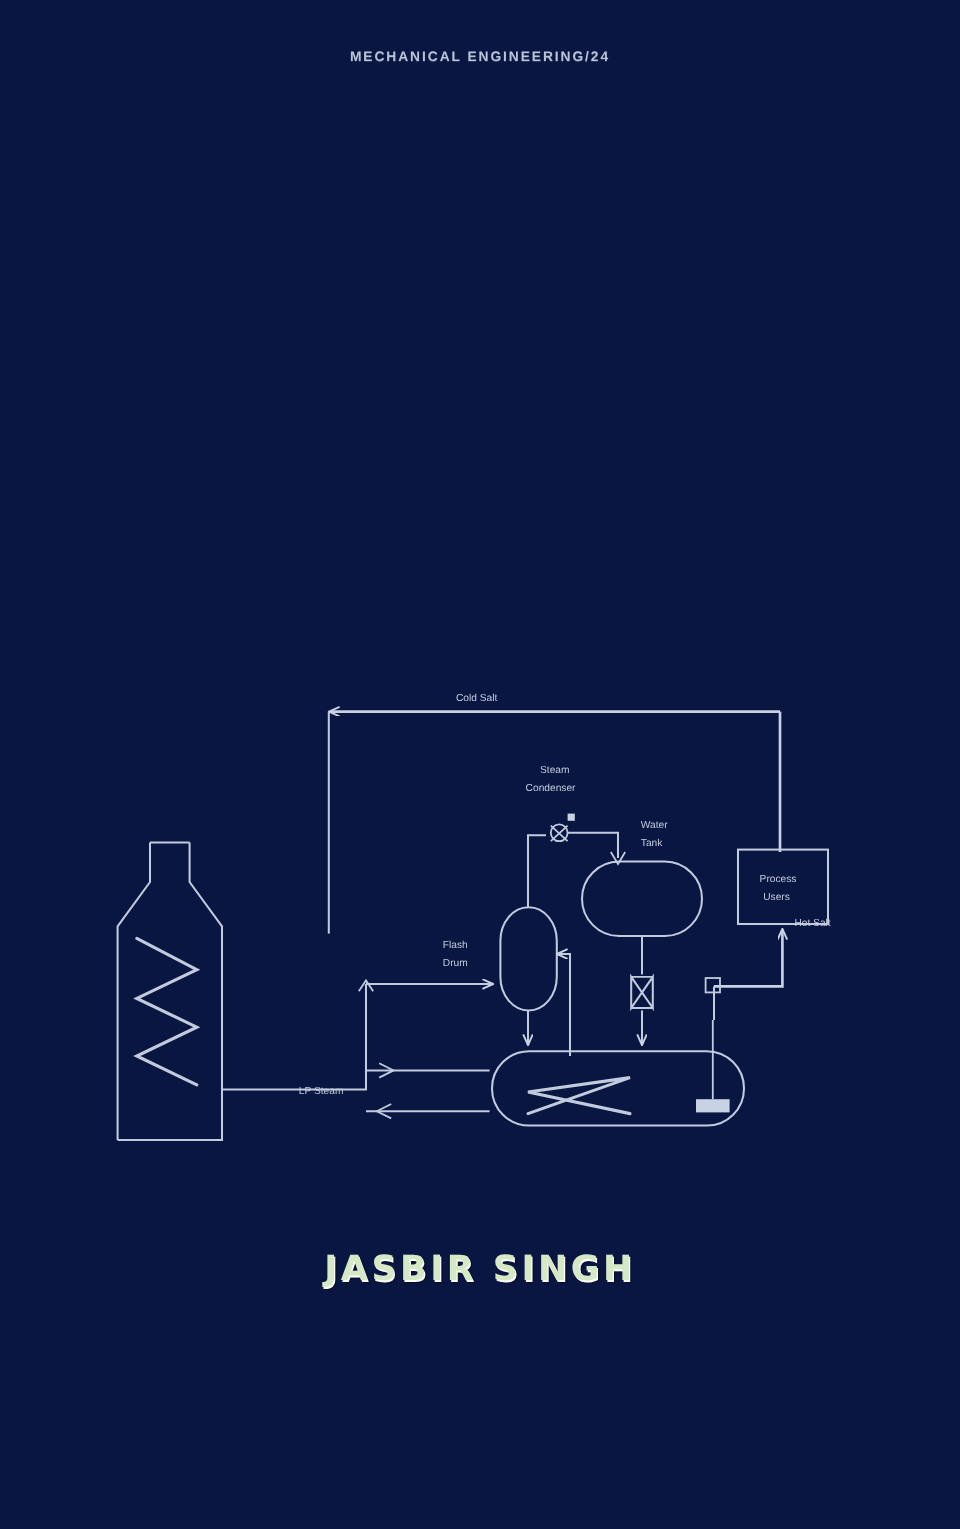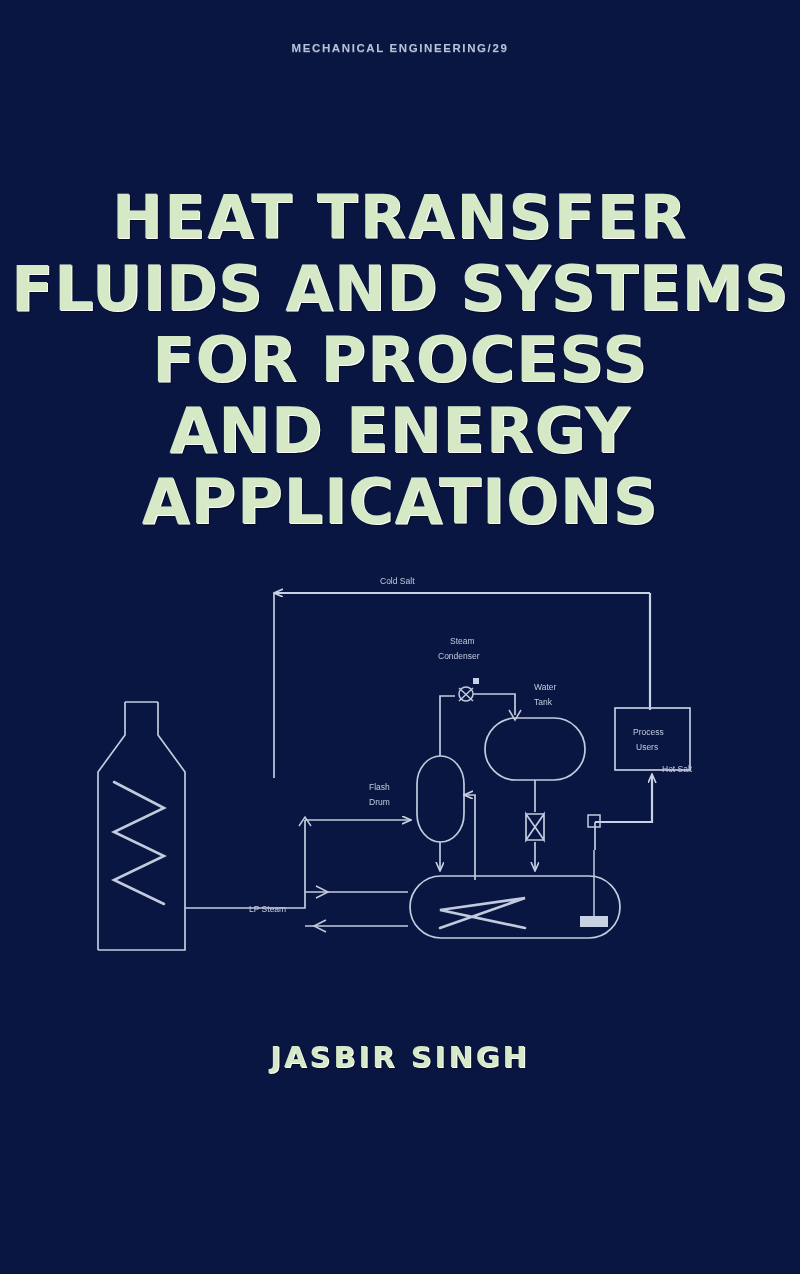--- a/index.html
+++ b/index.html
@@ -102,30 +102,23 @@
       1px 1px 0 #ffffff,
       2px 2px 1px rgba(0,0,0,0.4);
   }
 </style>
 </head>
 <body>
 
 <div class="cover">
 
   <div class="series-line">
-    <span class="series-text">MECHANICAL ENGINEERING/29</span>
+    <span class="series-text">MECHANICAL ENGINEERING/24</span>
   </div>
 
-  <div class="title-block">
-    <span class="title-line l1">HEAT TRANSFER</span>
-    <span class="title-line l2">FLUIDS AND SYSTEMS</span>
-    <span class="title-line l3">FOR PROCESS</span>
-    <span class="title-line l4">AND ENERGY</span>
-    <span class="title-line l5">APPLICATIONS</span>
-  </div>
 
   <div class="diagram-wrap">
     <svg width="620" height="400" viewBox="0 0 620 400" xmlns="http://www.w3.org/2000/svg">
       <defs>
         <style>
           .ln   { stroke:#c2cbdd; stroke-width:1.5; fill:none; }
           .ln2  { stroke:#c2cbdd; stroke-width:1.7; fill:none; }
           .thick{ stroke:#c9d2e4; stroke-width:2.2; fill:none; }
           .coil { stroke:#c2cbdd; stroke-width:2.6; fill:none; stroke-linecap:round; }
           .fillnone { fill:none; }

